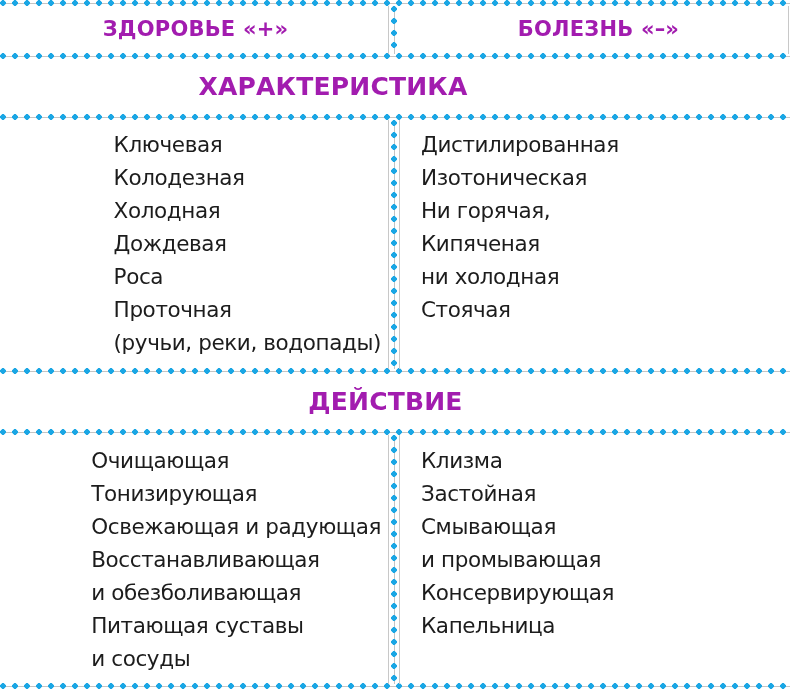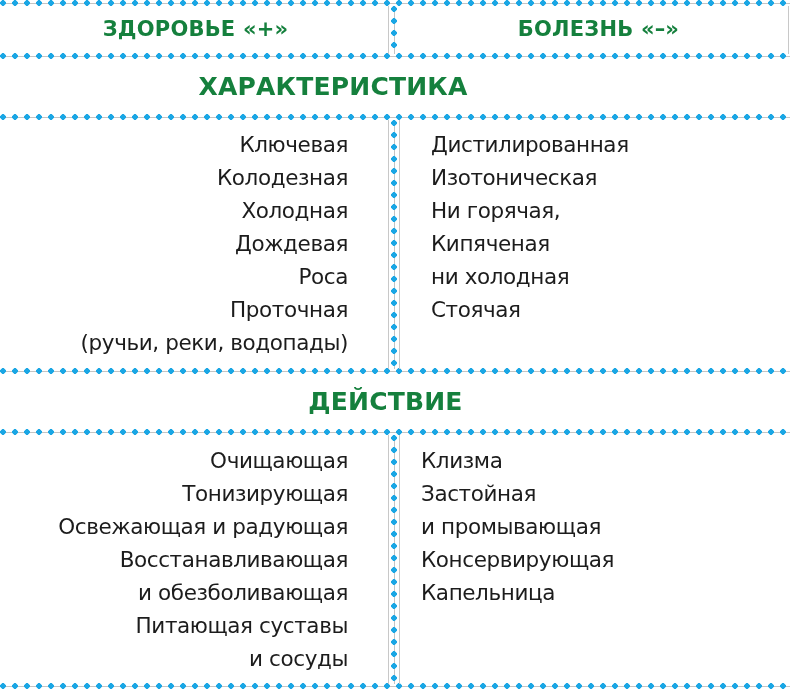--- a/index.html
+++ b/index.html
@@ -36,40 +36,40 @@
       background-repeat: repeat-y, no-repeat;
       background-position: 0 0, 3px 0;
     }
     .vline {
       position: absolute;
       width: 1px;
       background: #c8c8c8;
     }
     .head {
       position: absolute;
-      color: #15803d;
+      color: #a21caf;
       font-weight: bold;
       text-align: center;
       letter-spacing: 0.2px;
     }
     .col-head { font-size: 21px; top: 17px; }
     .sec-head { font-size: 25px; }
     .list {
       position: absolute;
       margin: 0;
       padding: 0;
       list-style: none;
       color: #1c1c1c;
       font-size: 21.5px;
       line-height: 33px;
       font-family: "DejaVu Sans", sans-serif;
       letter-spacing: -0.4px;
     }
     .list li { margin: 0; padding: 0; white-space: nowrap; }
-    .list.left { right: 442px; text-align: right; }
+    .list.left { right: 409px; text-align: left; }
     .list.right { left: 421px; text-align: left; }
   </style>
 </head>
 <body>
 
 <div class="hdots" style="top:0px;"></div>
 <div class="hdots" style="top:53px;"></div>
 <div class="hdots" style="top:114px;"></div>
 <div class="hdots" style="top:368px;"></div>
 <div class="hdots" style="top:429px;"></div>
@@ -94,21 +94,21 @@
 <ul class="list left" style="top:128px;">
   <li>Ключевая</li>
   <li>Колодезная</li>
   <li>Холодная</li>
   <li>Дождевая</li>
   <li>Роса</li>
   <li>Проточная</li>
   <li>(ручьи, реки, водопады)</li>
 </ul>
 
-<ul class="list right" style="top:128px;margin-left:10px;">
+<ul class="list right" style="top:128px;">
   <li>Дистилированная</li>
   <li>Изотоническая</li>
   <li>Ни горячая,</li>
   <li>Кипяченая</li>
   <li>ни холодная</li>
   <li>Стоячая</li>
 </ul>
 
 <div class="head sec-head" style="left:0; width:771px; top:387px;">ДЕЙСТВИЕ</div>
 
@@ -118,16 +118,17 @@
   <li>Освежающая и радующая</li>
   <li>Восстанавливающая</li>
   <li>и обезболивающая</li>
   <li>Питающая суставы</li>
   <li>и сосуды</li>
 </ul>
 
 <ul class="list right" style="top:444px;">
   <li>Клизма</li>
   <li>Застойная</li>
+  <li>Смывающая</li>
   <li>и промывающая</li>
   <li>Консервирующая</li>
   <li>Капельница</li>
 </ul>
 
 </body></html>

